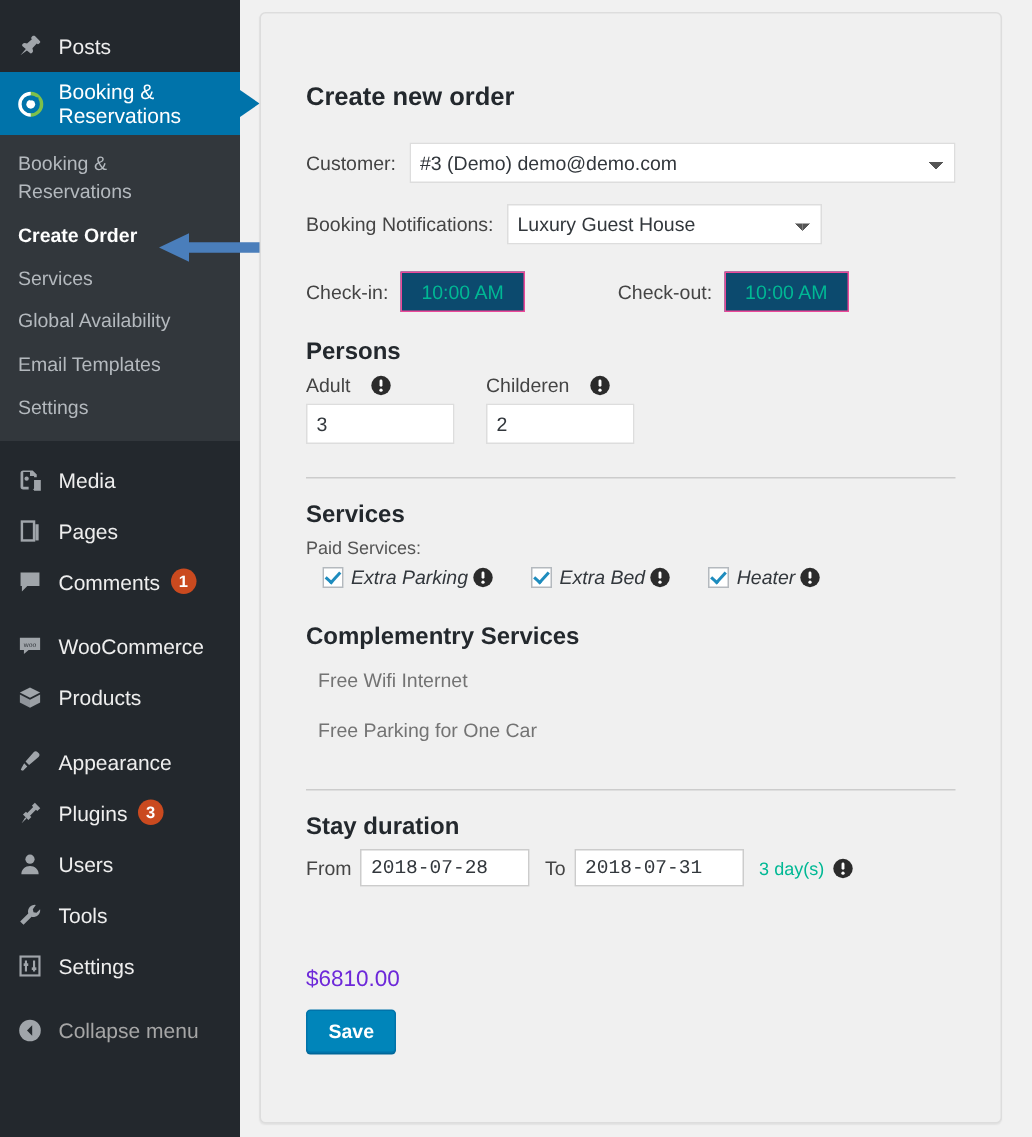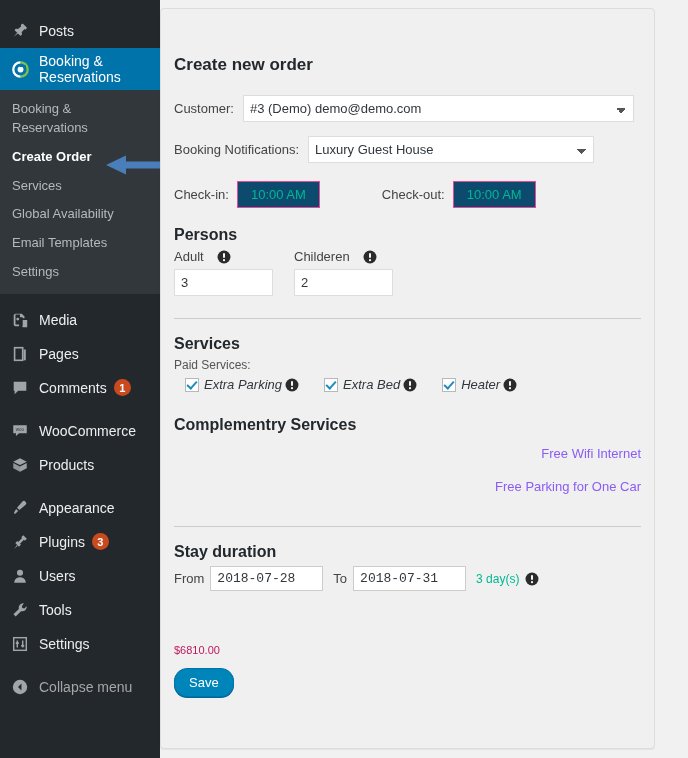--- a/index.html
+++ b/index.html
@@ -69,27 +69,27 @@
   }
 
   
   #annot-arrow {
     position: absolute; left: 104px; top: 152px;
     width: 96px; height: 26px; pointer-events: none;
   }
 
   
   #main {
-    position: absolute; left: 160px; top: 8px;
+    position: absolute; left: 173px; top: 8px;
     width: 495px; height: 741px;
     background: #f0f0f0;
     border: 1px solid #ddd;
     border-radius: 4px;
     box-shadow: 0 1px 1px rgba(0,0,0,.06);
-    padding: 0 13px;
+    padding: 0 30px;
     overflow: hidden;
   }
 
   h2.panel-title {
     font-size: 17px; font-weight: bold; color: #23282d;
     margin-top: 46px; margin-bottom: 20px;
   }
   h3.sect {
     font-size: 16px; font-weight: bold; color: #23282d;
     margin-bottom: 5px;
@@ -107,21 +107,21 @@
     border-radius: 0;
     -webkit-appearance: none; appearance: none;
     background-image:
       linear-gradient(45deg, transparent 50%, #555 50%),
       linear-gradient(135deg, #555 50%, transparent 50%);
     background-position: calc(100% - 12px) 12px, calc(100% - 7px) 12px;
     background-size: 5px 5px, 5px 5px;
     background-repeat: no-repeat;
   }
   #customer-select { width: 391px; margin-left: 9px; }
-  #notif-select   { width: 286px; margin-left: 9px; }
+  #notif-select   { width: 210px; margin-left: 9px; }
 
   .time-box {
     border: 1px solid #ec4899;
     color: #00b894;
     background: #0c4a6e;
     font-size: 13px;
     padding: 5px 13px;
     margin-left: 8px;
   }
 
@@ -153,33 +153,34 @@
     position: relative; cursor: pointer;
   }
   .chk-group input[type=checkbox]:checked::after {
     content: ""; position: absolute;
     left: 3px; top: 0px; width: 4px; height: 8px;
     border: solid #1e8cbe; border-width: 0 2px 2px 0;
     transform: rotate(42deg);
   }
   .chk-label { font-size: 13px; color: #32373c; margin-right: 3px; font-style: italic; }
 
-  .comp-item { font-size: 13px; color: #8b5cf6; padding: 4px 0 4px 8px; text-align: right; }
-
-  .price { font-size: 11px; color: #be185d; }
+  .comp-item { font-size: 13px; color: #737373; padding: 4px 0 4px 8px; }
+
+  .price { font-size: 15px; color: #6d28d9; }
 
   #save-btn {
     font-family: "Liberation Sans", sans-serif;
     background: #0085ba; color: #fff;
     border: 1px solid #0073aa;
-    border-radius: 13px;
+    border-radius: 3px;
     font-size: 13px;
     padding: 6px 14px;
     cursor: pointer;
     box-shadow: 0 1px 0 #006799;
+    font-weight: bold;
   }
   .green-note { font-size: 12px; color: #00b894; margin-left: 10px; }
 </style>
 </head>
 <body>
 
 <div id="root">
 
   <div id="sidebar">
 

